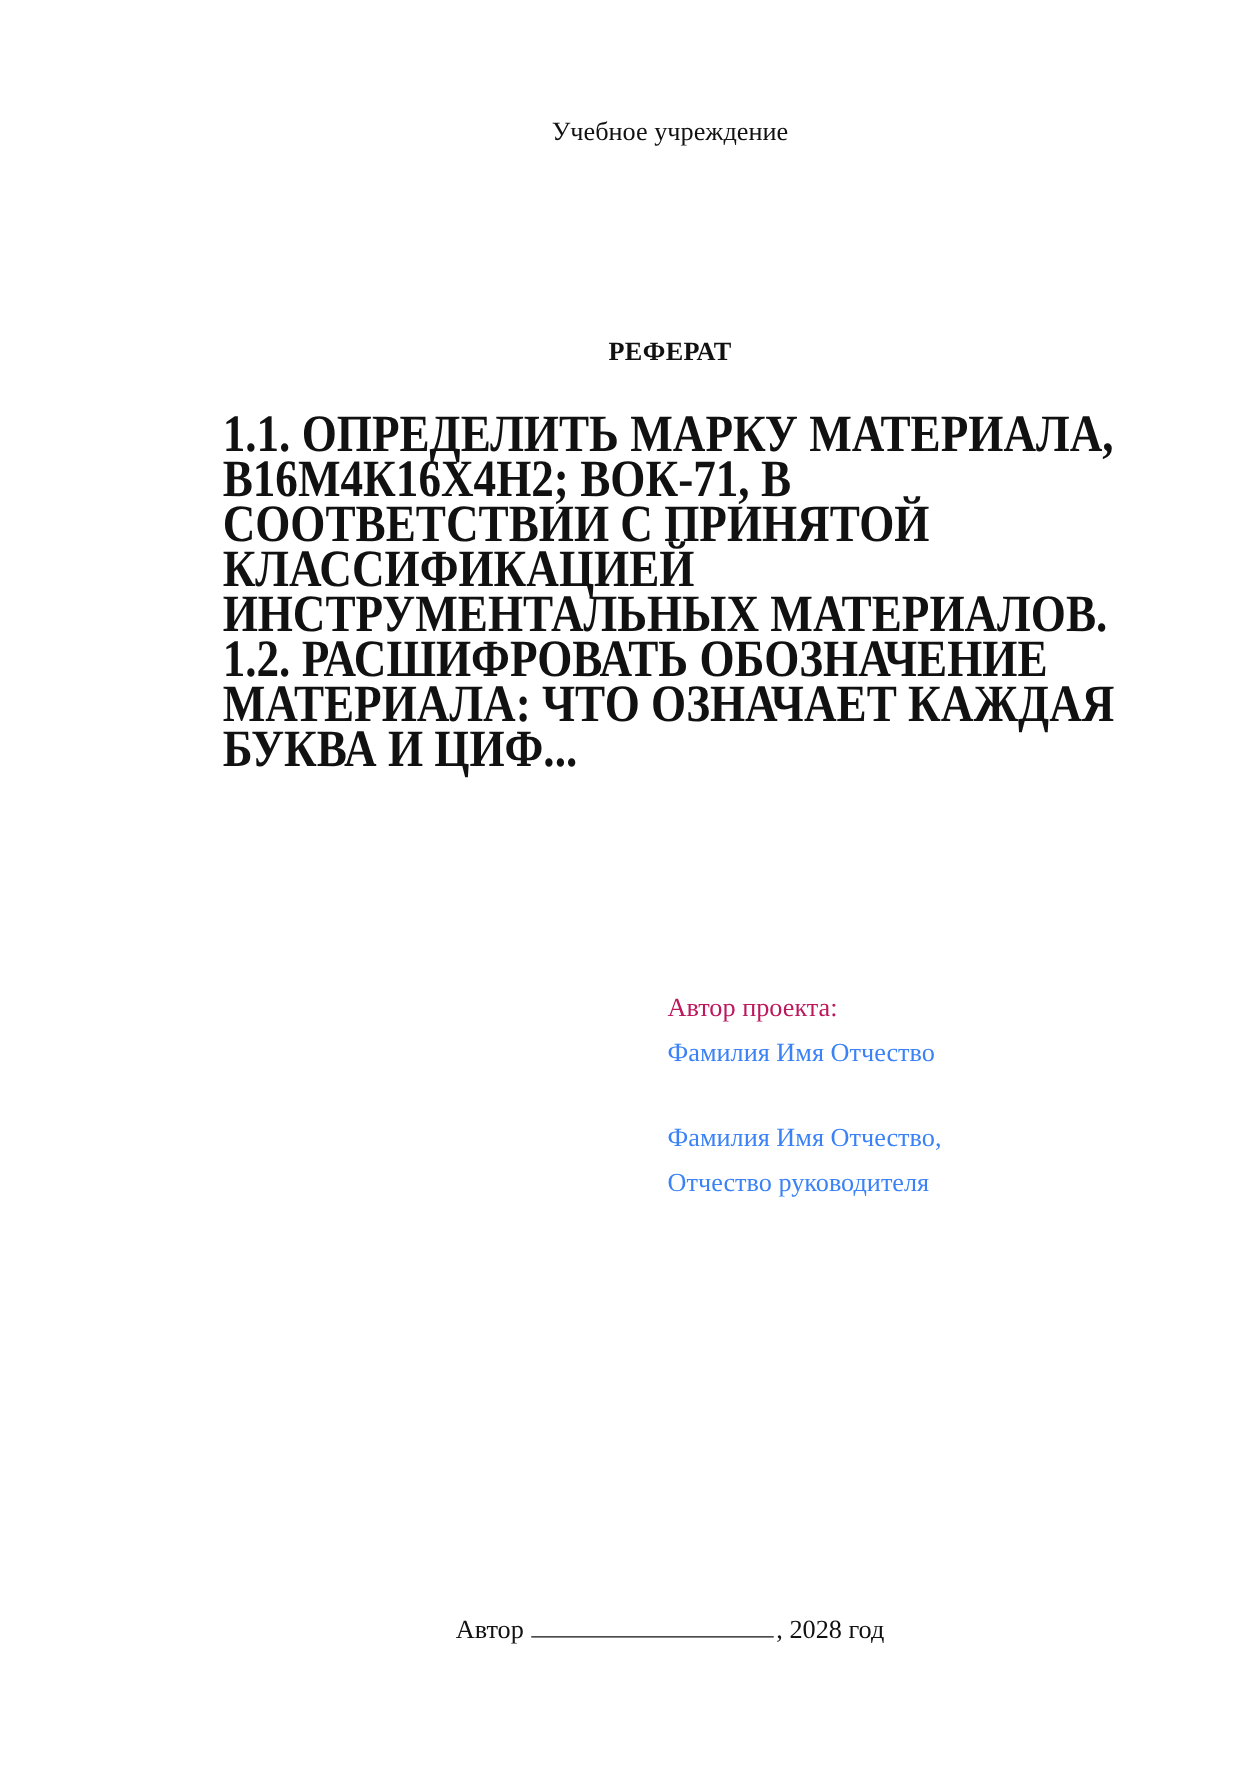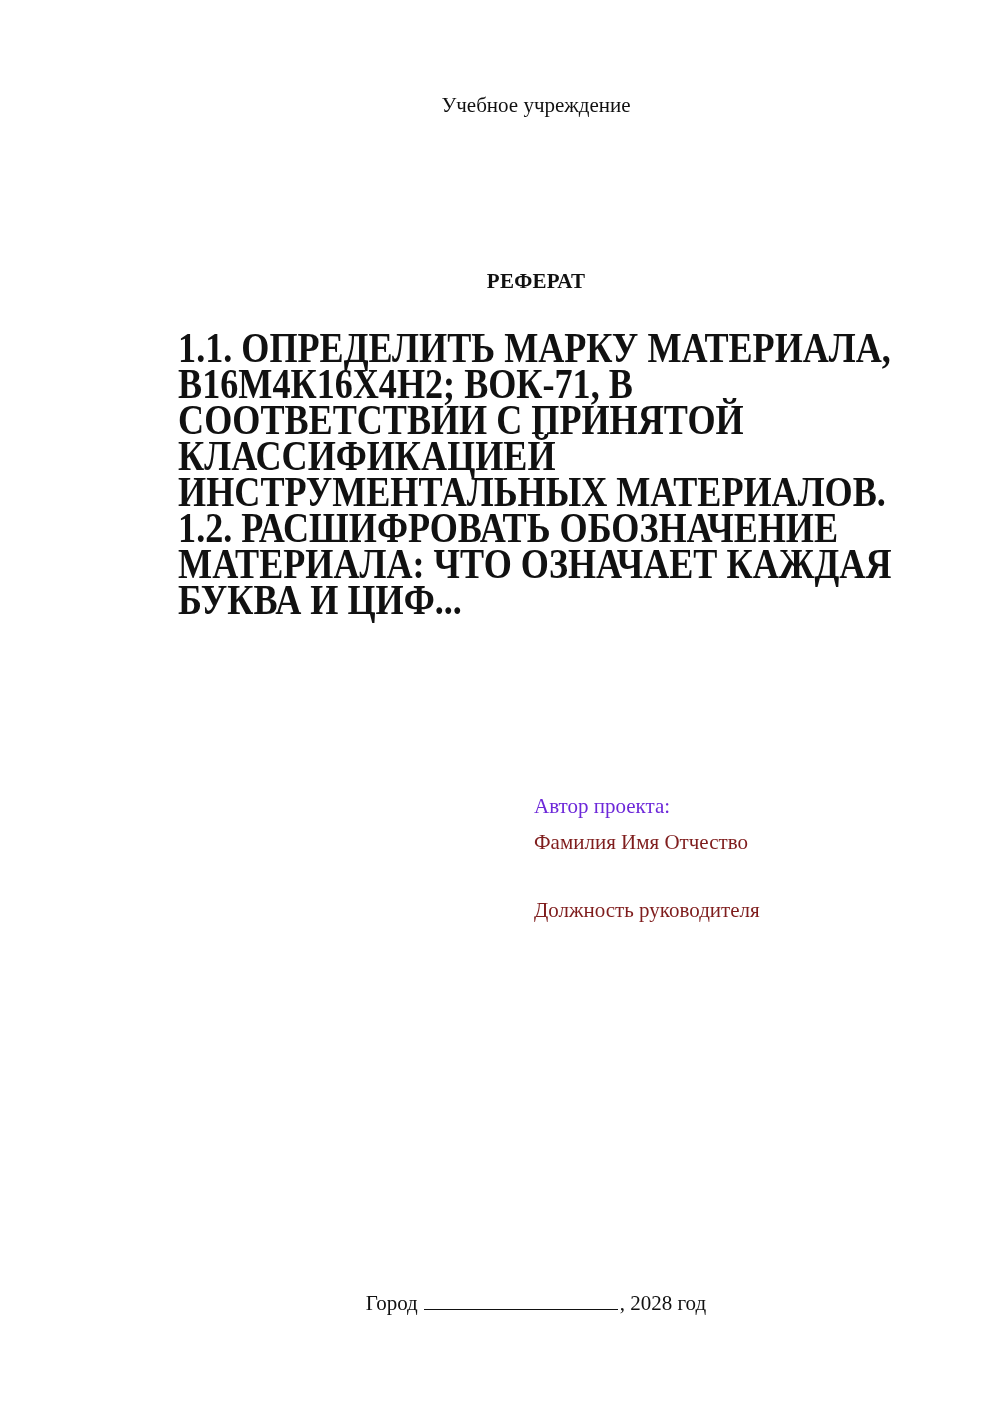--- a/index.html
+++ b/index.html
@@ -61,26 +61,26 @@
     .credits {
       position: absolute;
       left: 534px;
       top: 788px;
       width: 420px;
       font-size: 21px;
     }
     .credit-label {
       display: block;
       line-height: 36px;
-      color: #6d28d9;
+      color: #be185d;
     }
     .credit-value {
       display: block;
       line-height: 36px;
-      color: #7f1d1d;
+      color: #3b82f6;
     }
     .credit-gap {
       height: 32px;
     }
     .footer {
       position: absolute;
       top: 1290px;
       left: 0;
       width: 1072px;
       text-align: center;
@@ -113,20 +113,21 @@
     <span class="title-line">ИНСТРУМЕНТАЛЬНЫХ МАТЕРИАЛОВ.</span>
     <span class="title-line">1.2. РАСШИФРОВАТЬ ОБОЗНАЧЕНИЕ</span>
     <span class="title-line">МАТЕРИАЛА: ЧТО ОЗНАЧАЕТ КАЖДАЯ</span>
     <span class="title-line">БУКВА И ЦИФ...</span>
   </div>
 
   <div class="credits">
     <span class="credit-label">Автор проекта:</span>
     <span class="credit-value">Фамилия Имя Отчество</span>
     <div class="credit-gap"></div>
-    <span class="credit-value">Должность руководителя</span>
+    <span class="credit-value">Фамилия Имя Отчество,</span>
+    <span class="credit-value">Отчество руководителя</span>
   </div>
 
   <div class="footer">
-    <span>Город</span><span class="city-blank"></span><span>, 2028 год</span>
+    <span>Автор</span><span class="city-blank"></span><span>, 2028 год</span>
   </div>
 
 </div>
 
 </body></html>

